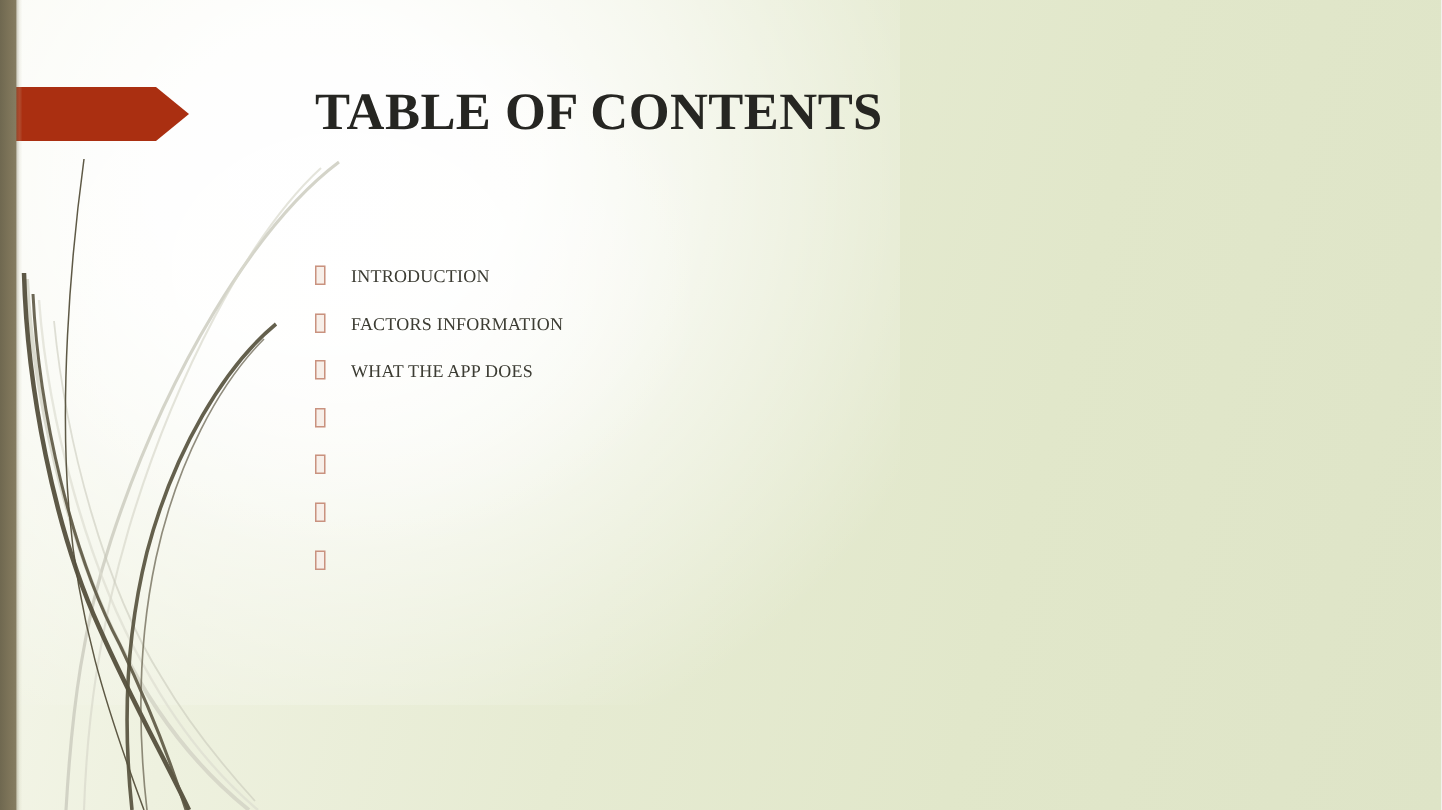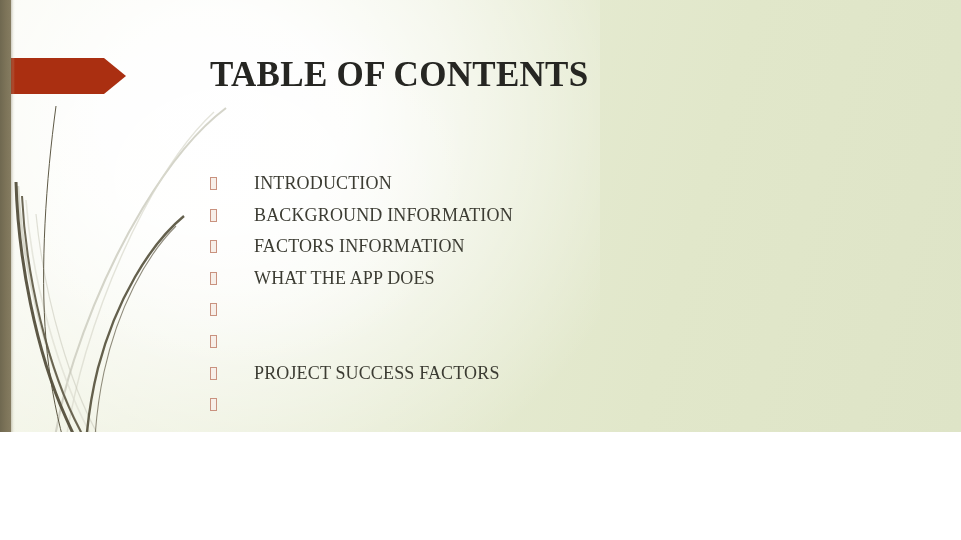--- a/index.html
+++ b/index.html
@@ -9,21 +9,21 @@
     background: #ffffff;
   }
   body {
     font-family: "Liberation Serif", "DejaVu Serif", serif;
   }
 
   
   .slide {
     position: relative;
     width: 961px;
-    height: 432px;
+    height: 540px;
     overflow: hidden;
     background: #e5e5e5;
   }
 
   
   .bg-base {
     position: absolute;
     inset: 0;
     background:
       linear-gradient(105deg,
@@ -132,22 +132,22 @@
     left: 4px;
     top: 9px;
     width: 7px;
     height: 13px;
     box-sizing: border-box;
     border: 1px solid #c9927f;
     background: #f7efe9;
   }
   .toc-text {
     display: inline-block;
-    margin-left: 48px;
-    font-size: 18px;
+    margin-left: 28px;
+    font-size: 12px;
     color: #3c3c33;
     letter-spacing: 0.15px;
   }
 </style>
 </head>
 <body>
 
 <div class="slide">
 
   <div class="bg-base"></div>
@@ -175,24 +175,20 @@
 
   <div class="title">TABLE OF CONTENTS</div>
 
   <div class="toc-list">
 
     <div class="toc-item">
       <span class="toc-bullet"></span>
       <span class="toc-text">INTRODUCTION</span>
     </div>
 
-    <div class="toc-item">
-      <span class="toc-bullet"></span>
-      <span class="toc-text">BACKGROUND INFORMATION</span>
-    </div>
 
     <div class="toc-item">
       <span class="toc-bullet"></span>
       <span class="toc-text">FACTORS INFORMATION</span>
     </div>
 
     <div class="toc-item">
       <span class="toc-bullet"></span>
       <span class="toc-text">WHAT THE APP DOES</span>
     </div>
@@ -201,21 +197,20 @@
     <div class="toc-item">
       <span class="toc-bullet"></span>
     </div>
 
     <div class="toc-item">
       <span class="toc-bullet"></span>
     </div>
 
     <div class="toc-item">
       <span class="toc-bullet"></span>
-      <span class="toc-text">PROJECT SUCCESS FACTORS</span>
     </div>
 
     <div class="toc-item">
       <span class="toc-bullet"></span>
     </div>
 
   </div>
 
   <div class="left-strip"></div>
   <div class="left-strip-edge"></div>

